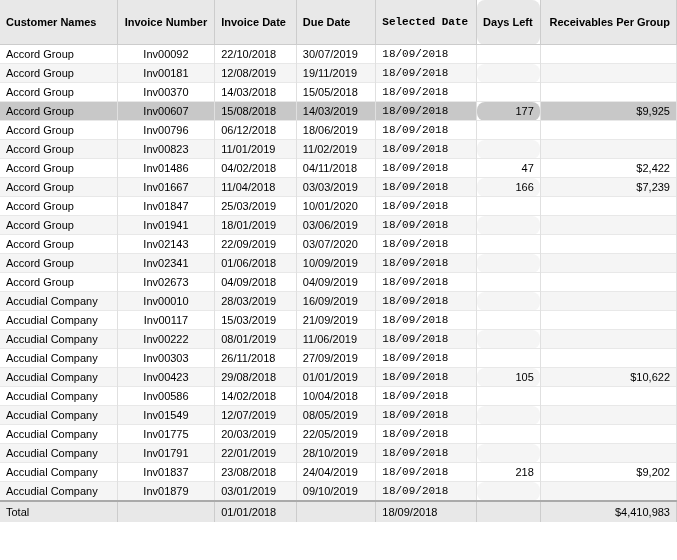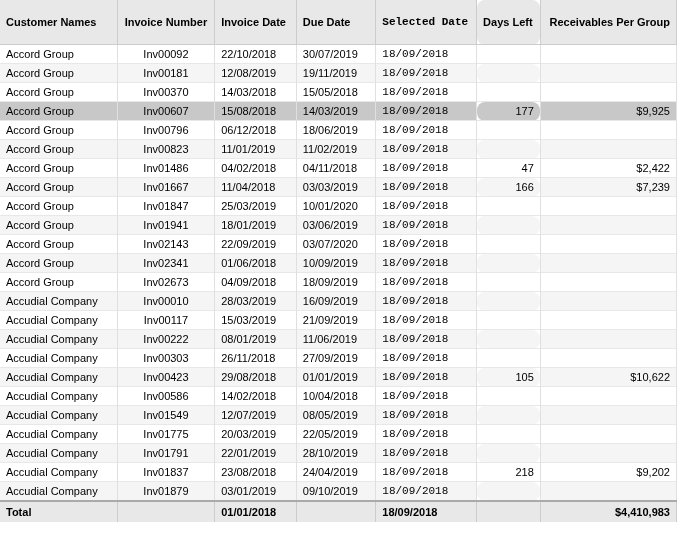--- a/index.html
+++ b/index.html
@@ -43,21 +43,21 @@
       background: #c8c8c8;
     }
     tbody td {
       padding: 3px 6px;
       border-right: 1px solid #e0e0e0;
       white-space: nowrap;
     }
     tfoot tr {
       background: #e8e8e8;
       border-top: 2px solid #aaa;
-      font-weight: bold;
+      font-weight: normal;
     }
     tfoot td {
       padding: 4px 6px;
       border-right: 1px solid #ccc;
     }
     .col-customer { width: 115px; }
     .col-invoice { width: 90px; text-align: center; }
     .col-inv-date { width: 80px; }
     .col-due-date { width: 78px; }
     .col-sel-date { width: 78px; font-family: Liberation Mono, monospace; }
@@ -186,21 +186,21 @@
         <td class="col-inv-date">01/06/2018</td>
         <td class="col-due-date">10/09/2019</td>
         <td class="col-sel-date">18/09/2018</td>
         <td class="col-days text-right"></td>
         <td class="col-recv text-right"></td>
       </tr>
       <tr>
         <td class="col-customer">Accord Group</td>
         <td class="col-invoice">Inv02673</td>
         <td class="col-inv-date">04/09/2018</td>
-        <td class="col-due-date">18/09/2019</td>
+        <td class="col-due-date">04/09/2019</td>
         <td class="col-sel-date">18/09/2018</td>
         <td class="col-days text-right"></td>
         <td class="col-recv text-right"></td>
       </tr>
       <tr>
         <td class="col-customer">Accudial Company</td>
         <td class="col-invoice">Inv00010</td>
         <td class="col-inv-date">28/03/2019</td>
         <td class="col-due-date">16/09/2019</td>
         <td class="col-sel-date">18/09/2018</td>

